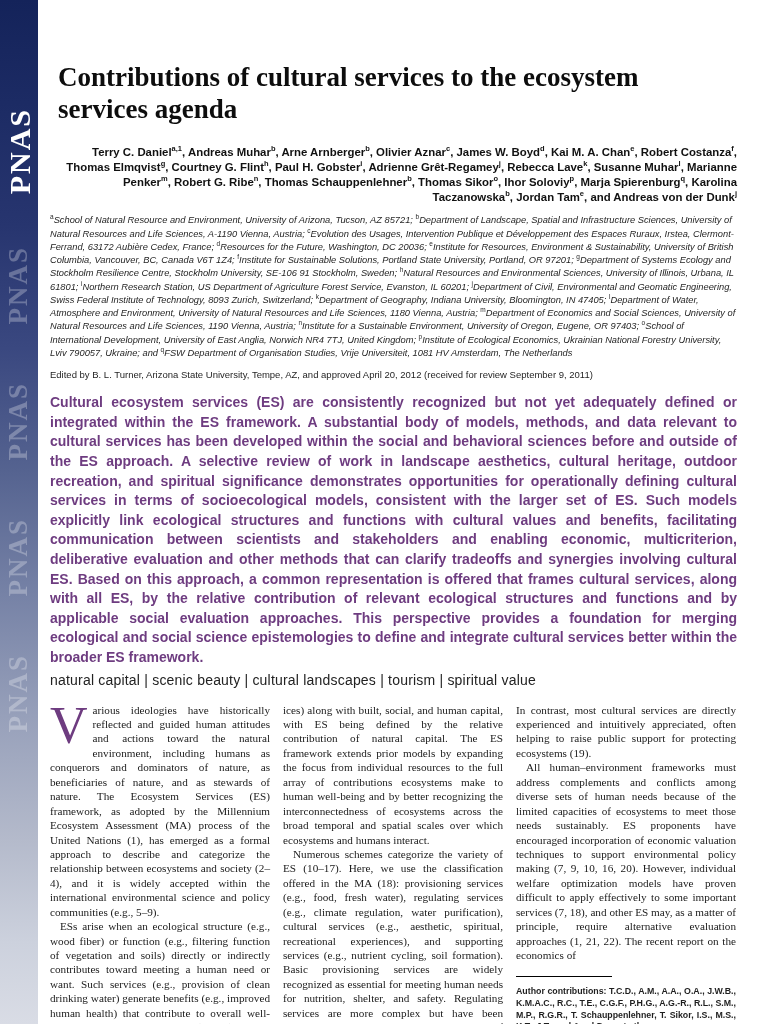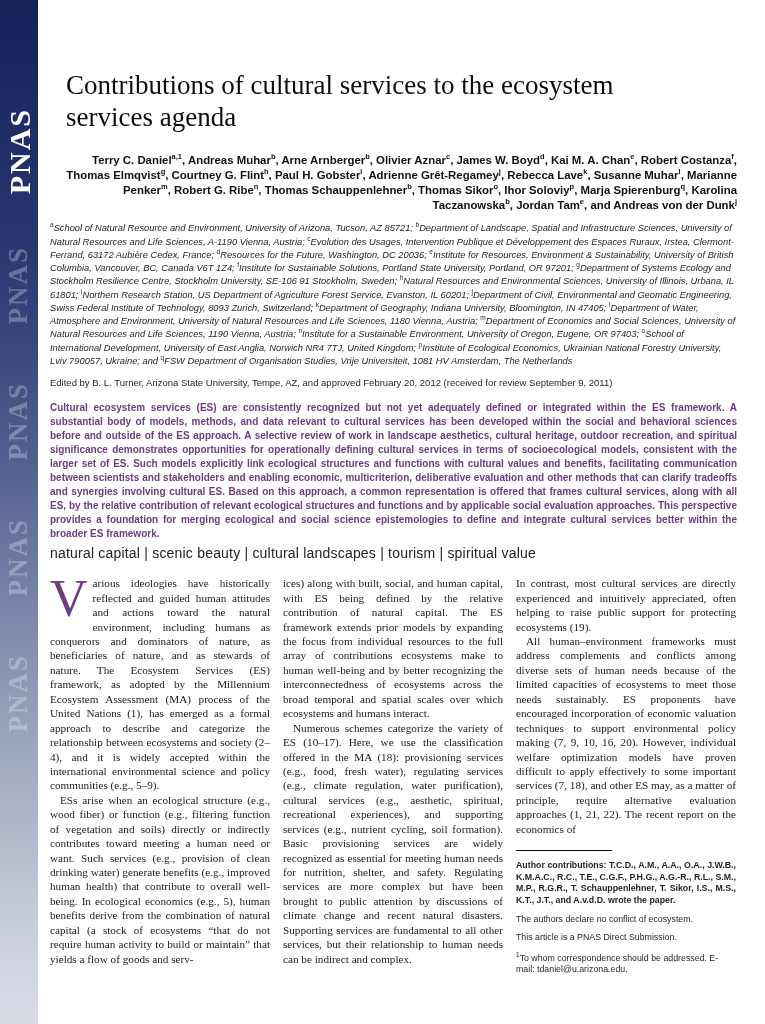--- a/index.html
+++ b/index.html
@@ -28,36 +28,36 @@
   .pnas-logo{top:108px;font-size:30px;color:#ffffff;}
   .wm{font-size:27px;color:rgba(255,255,255,0.28);}
   .wm0{top:246px;}.wm1{top:382px;}.wm2{top:518px;}.wm3{top:654px;}
   
   .content{
     position:absolute;left:38px;top:0;width:727px;height:1024px;
     padding:54px 28px 0 12px;box-sizing:border-box;
   }
   .title{
     font-family:"Liberation Serif",serif;
-    font-weight:normal;font-size:27px;line-height:1.17;
-    color:#0d0d0d;max-width:640px;margin:16px;
+    font-weight:bold;font-size:27px;line-height:1.17;
+    color:#0d0d0d;max-width:640px;margin:8px;
   }
   .authors{
     margin-top:19px;font-size:11.4px;font-weight:bold;
     line-height:1.25;color:#111;text-align:right;
   }
   .authors sup{font-size:7.5px;}
   .affiliations{
     margin-top:9px;font-size:9.3px;font-style:italic;
     line-height:1.31;color:#1f1f1f;text-align:left;
   }
   .affiliations sup{font-size:6.5px;font-style:normal;}
   .edited{margin-top:10px;font-size:9.5px;color:#1f1f1f;}
   .abstract{
-    margin-top:13px;font-size:10px;font-weight:bold;
+    margin-top:13px;font-size:14px;font-weight:bold;
     line-height:1.4;text-align:justify;color:#6e3c80;
   }
   .keywords{margin-top:4px;font-size:14px;color:#222;letter-spacing:0.2px;}
   
   .body-cols{
     display:flex;gap:13px;margin-top:15px;
     font-family:"Liberation Serif",serif;
     font-size:11.2px;line-height:1.29;text-align:justify;
   }
   .col{width:220px;flex:0 0 220px;}
@@ -103,21 +103,21 @@
     </div>
 
   <div class="content">
 
     <h1 class="title">Contributions of cultural services to the ecosystem services agenda</h1>
 
     <div class="authors"><span>Terry C. Daniel<sup>a,1</sup></span>, <span>Andreas Muhar<sup>b</sup></span>, <span>Arne Arnberger<sup>b</sup></span>, <span>Olivier Aznar<sup>c</sup></span>, <span>James W. Boyd<sup>d</sup></span>, <span>Kai M. A. Chan<sup>e</sup></span>, <span>Robert Costanza<sup>f</sup></span>, <span>Thomas Elmqvist<sup>g</sup></span>, <span>Courtney G. Flint<sup>h</sup></span>, <span>Paul H. Gobster<sup>i</sup></span>, <span>Adrienne Grêt-Regamey<sup>j</sup></span>, <span>Rebecca Lave<sup>k</sup></span>, <span>Susanne Muhar<sup>l</sup></span>, <span>Marianne Penker<sup>m</sup></span>, <span>Robert G. Ribe<sup>n</sup></span>, <span>Thomas Schauppenlehner<sup>b</sup></span>, <span>Thomas Sikor<sup>o</sup></span>, <span>Ihor Soloviy<sup>p</sup></span>, <span>Marja Spierenburg<sup>q</sup></span>, <span>Karolina Taczanowska<sup>b</sup></span>, <span>Jordan Tam<sup>e</sup></span>, <span>and Andreas von der Dunk<sup>j</sup></span></div>
 
     <div class="affiliations"><sup>a</sup>School of Natural Resource and Environment, University of Arizona, Tucson, AZ 85721; <sup>b</sup>Department of Landscape, Spatial and Infrastructure Sciences, University of Natural Resources and Life Sciences, A-1190 Vienna, Austria; <sup>c</sup>Evolution des Usages, Intervention Publique et Développement des Espaces Ruraux, Irstea, Clermont-Ferrand, 63172 Aubière Cedex, France; <sup>d</sup>Resources for the Future, Washington, DC 20036; <sup>e</sup>Institute for Resources, Environment &amp; Sustainability, University of British Columbia, Vancouver, BC, Canada V6T 1Z4; <sup>f</sup>Institute for Sustainable Solutions, Portland State University, Portland, OR 97201; <sup>g</sup>Department of Systems Ecology and Stockholm Resilience Centre, Stockholm University, SE-106 91 Stockholm, Sweden; <sup>h</sup>Natural Resources and Environmental Sciences, University of Illinois, Urbana, IL 61801; <sup>i</sup>Northern Research Station, US Department of Agriculture Forest Service, Evanston, IL 60201; <sup>j</sup>Department of Civil, Environmental and Geomatic Engineering, Swiss Federal Institute of Technology, 8093 Zurich, Switzerland; <sup>k</sup>Department of Geography, Indiana University, Bloomington, IN 47405; <sup>l</sup>Department of Water, Atmosphere and Environment, University of Natural Resources and Life Sciences, 1180 Vienna, Austria; <sup>m</sup>Department of Economics and Social Sciences, University of Natural Resources and Life Sciences, 1190 Vienna, Austria; <sup>n</sup>Institute for a Sustainable Environment, University of Oregon, Eugene, OR 97403; <sup>o</sup>School of International Development, University of East Anglia, Norwich NR4 7TJ, United Kingdom; <sup>p</sup>Institute of Ecological Economics, Ukrainian National Forestry University, Lviv 790057, Ukraine; and <sup>q</sup>FSW Department of Organisation Studies, Vrije Universiteit, 1081 HV Amsterdam, The Netherlands</div>
 
-    <div class="edited">Edited by B. L. Turner, Arizona State University, Tempe, AZ, and approved February 20, 2012 (received for review September 9, 2011)</div>
+    <div class="edited">Edited by B. L. Turner, Arizona State University, Tempe, AZ, and approved April 20, 2012 (received for review September 9, 2011)</div>
 
     <div class="abstract">Cultural ecosystem services (ES) are consistently recognized but not yet adequately defined or integrated within the ES framework. A substantial body of models, methods, and data relevant to cultural services has been developed within the social and behavioral sciences before and outside of the ES approach. A selective review of work in landscape aesthetics, cultural heritage, outdoor recreation, and spiritual significance demonstrates opportunities for operationally defining cultural services in terms of socioecological models, consistent with the larger set of ES. Such models explicitly link ecological structures and functions with cultural values and benefits, facilitating communication between scientists and stakeholders and enabling economic, multicriterion, deliberative evaluation and other methods that can clarify tradeoffs and synergies involving cultural ES. Based on this approach, a common representation is offered that frames cultural services, along with all ES, by the relative contribution of relevant ecological structures and functions and by applicable social evaluation approaches. This perspective provides a foundation for merging ecological and social science epistemologies to define and integrate cultural services better within the broader ES framework.</div>
 
     <div class="keywords">natural capital | scenic beauty | cultural landscapes | tourism | spiritual value</div>
 
     <div class="body-cols">
       <div class="col">
           <p><span class="dropcap">V</span>arious ideologies have historically reflected and guided human attitudes and actions toward the natural environment, including humans as conquerors and dominators of nature, as beneficiaries of nature, and as stewards of nature. The Ecosystem Services (ES) framework, as adopted by the Millennium Ecosystem Assessment (MA) process of the United Nations (1), has emerged as a formal approach to describe and categorize the relationship between ecosystems and society (2–4), and it is widely accepted within the international environmental science and policy communities (e.g., 5–9).</p>
           <p class="indent">ESs arise when an ecological structure (e.g., wood fiber) or function (e.g., filtering function of vegetation and soils) directly or indirectly contributes toward meeting a human need or want. Such services (e.g., provision of clean drinking water) generate benefits (e.g., improved human health) that contribute to overall well-being. In ecological economics (e.g., 5), human benefits derive from the combination of natural capital (a stock of ecosystems “that do not require human activity to build or maintain” that yields a flow of goods and serv-</p>
         </div>

